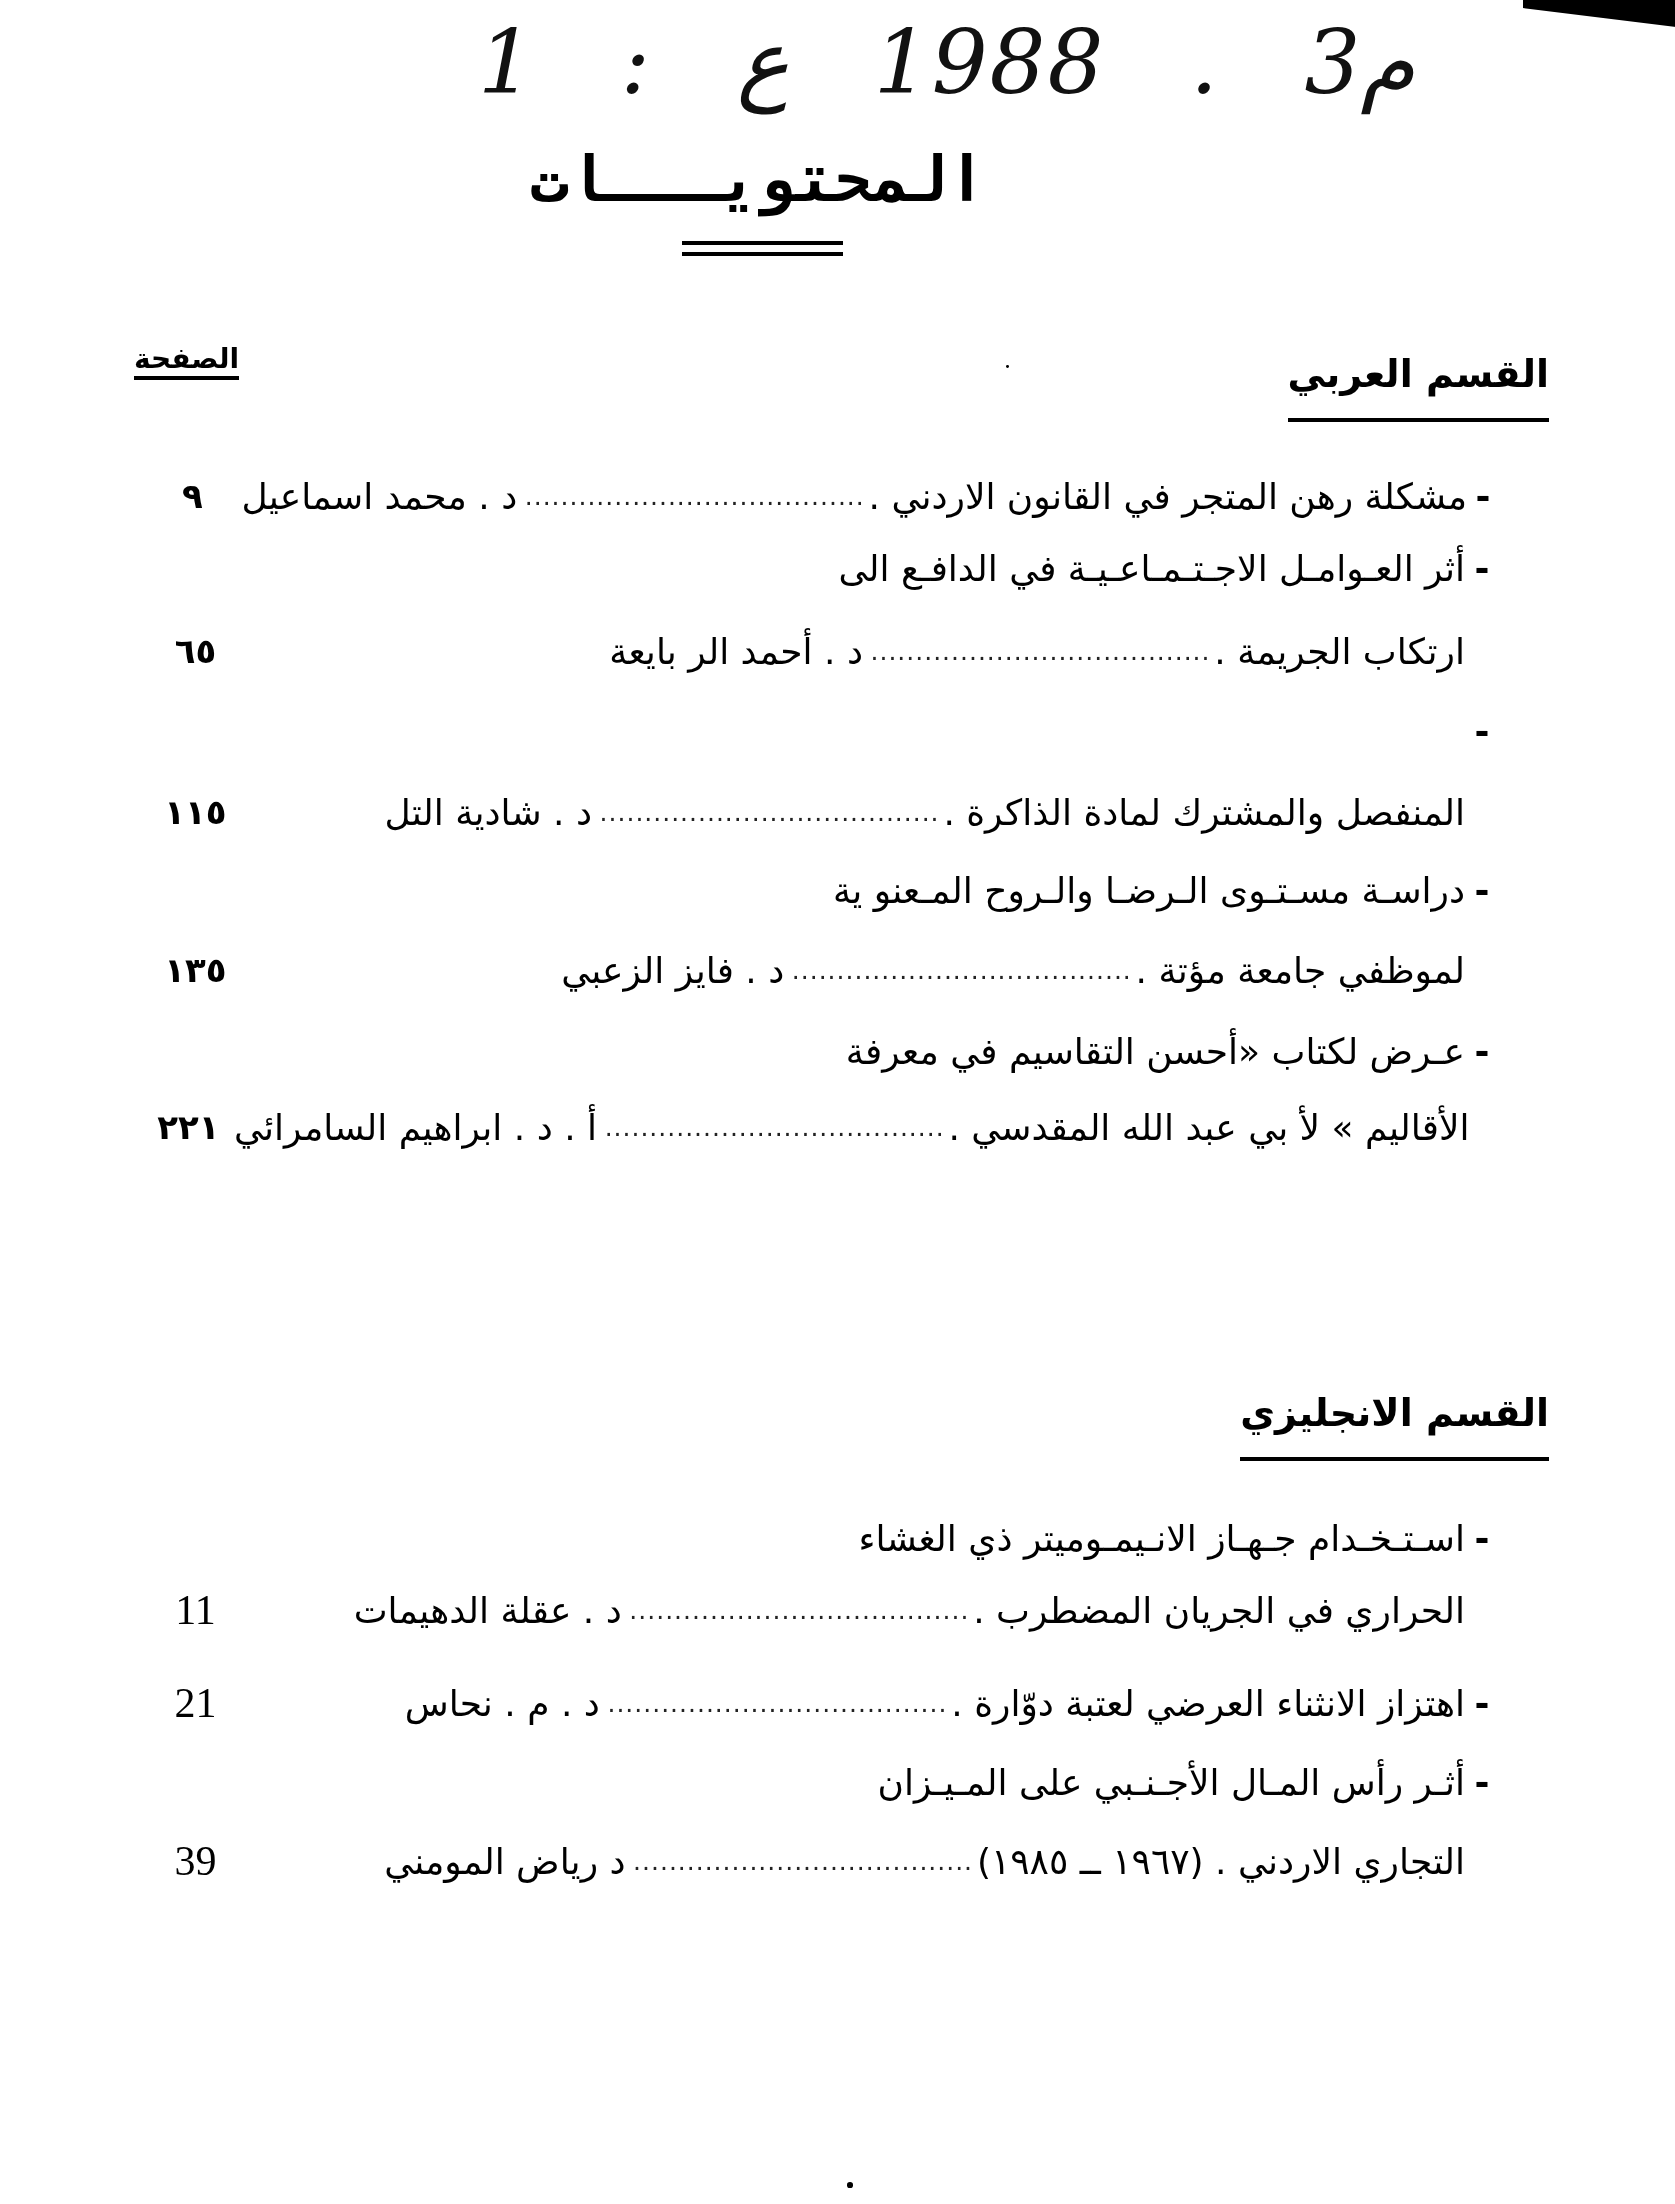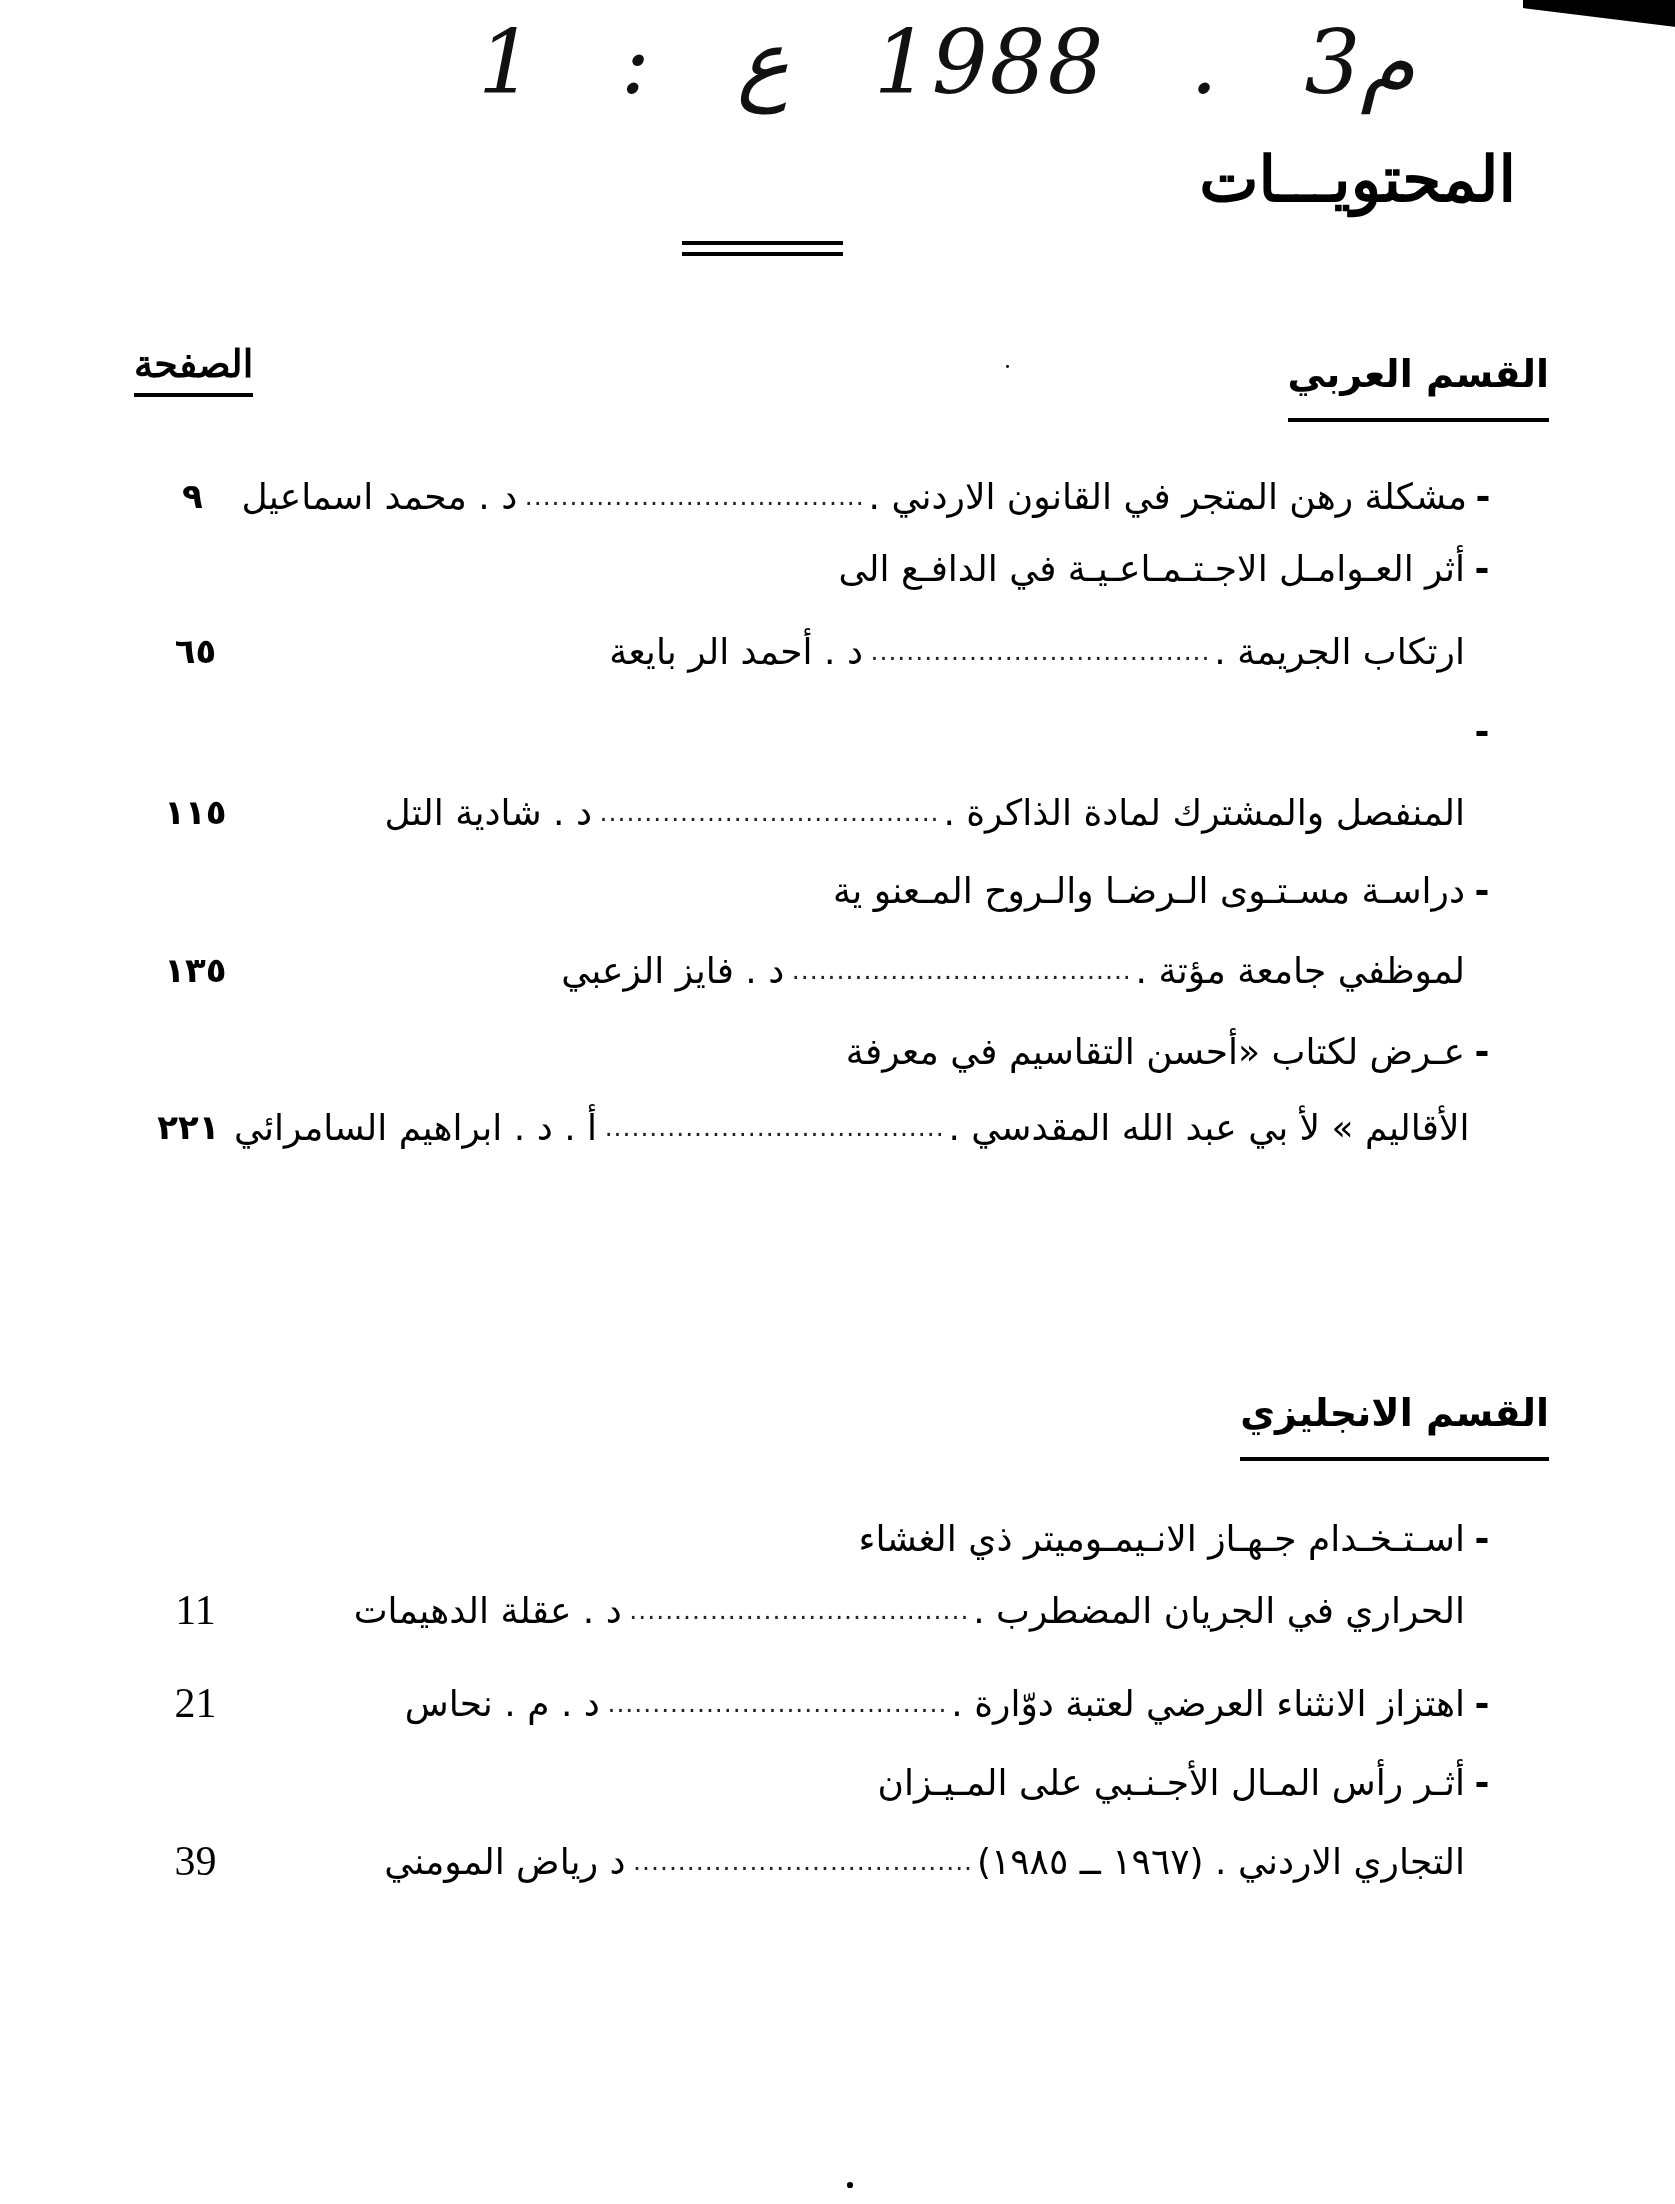--- a/index.html
+++ b/index.html
@@ -41,49 +41,49 @@
       justify-content: space-between;
       align-items: center;
       color: #111;
     }
     .handwritten span { display: inline-block; }
     .title {
       position: absolute;
       top: 143px;
       left: 0;
       width: 1516px;
+      text-align: center;
       font-size: 63px;
       font-weight: bold;
-      font-family: Liberation Serif, serif;
+      font-family: Liberation Mono, monospace;
       letter-spacing: 5.7px;
     }
     .title-rule {
       position: absolute;
       left: 682px;
       width: 161px;
       height: 3.8px;
       background: #000;
     }
     .section-heading {
       position: absolute;
       font-size: 38px;
       font-weight: bold;
       padding-bottom: 22px;
       border-bottom: 4.8px solid #000;
       white-space: nowrap;
       text-align: center;
     }
     .page-col-heading {
       position: absolute;
-      font-size: 38px;
-      font-weight: bold;
-      padding-bottom: 7px;
+      font-size: 28px;
+      font-weight: bold;
+      padding-bottom: 1px;
       border-bottom: 4.8px solid #000;
       white-space: nowrap;
-      font-family: Liberation Serif, serif;
     }
     .line {
       position: absolute;
       right: 177px;
       left: 143px;
       font-size: 36px;
       line-height: 57px;
       height: 57px;
       white-space: nowrap;
       display: flex;

